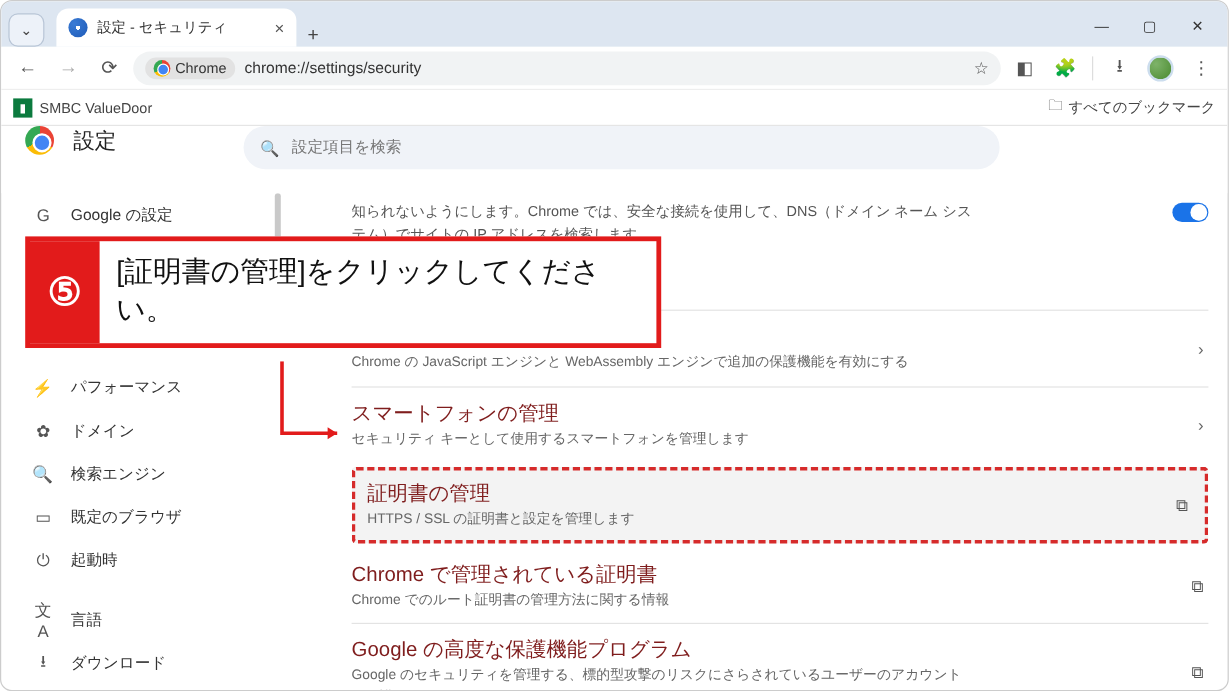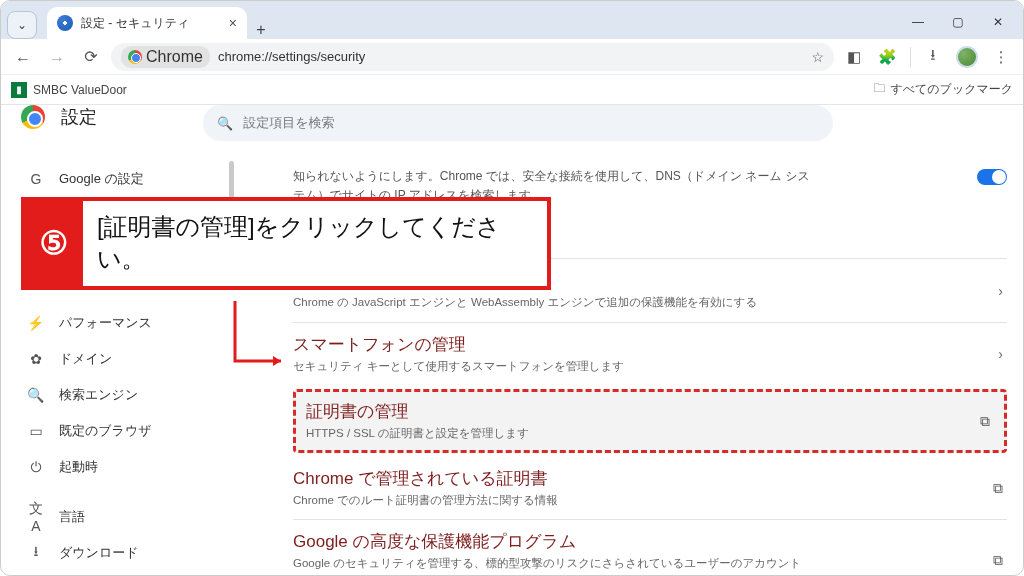--- a/index.html
+++ b/index.html
@@ -14,21 +14,21 @@
   .tab .close { margin-left:auto; font-size:14px; color:#555; cursor:pointer; }
   .new-tab { width:28px; text-align:center; font-size:16px; color:#444; cursor:pointer; }
   .win-ctrl { margin-left:auto; display:flex; gap:2px; align-items:center; height:100%; }
   .win-btn { width:38px; height:28px; display:flex; align-items:center; justify-content:center; font-size:12px; color:#333; cursor:pointer; }
 
   
   .toolbar { height: 36px; background:#fff; display:flex; align-items:center; padding: 0 8px; gap:6px; border-bottom: 1px solid #eee; }
   .nav-btn { width:28px; height:28px; display:flex; align-items:center; justify-content:center; color:#555; cursor:pointer; font-size:16px; border-radius:50%; }
   .nav-btn.disabled { color:#aaa; }
   .url-bar { flex:1; height:28px; background:#f1f3f4; border-radius: 14px; display:flex; align-items:center; padding:0 10px; gap:8px; font-size:13px; color:#333; }
-  .chrome-chip { display:flex; align-items:center; gap:4px; font-size:16px; background:#e2e2e2; padding:2px 7px; border-radius:10px; color:#333; }
+  .chrome-chip { display:flex; align-items:center; gap:4px; font-size:12px; background:#e2e2e2; padding:2px 7px; border-radius:10px; color:#333; }
   .chrome-logo-mini { width:14px; height:14px; border-radius:50%; background: conic-gradient(#ea4335 0 120deg,#fbbc05 120deg 240deg,#34a853 240deg 360deg); position:relative; }
   .chrome-logo-mini::after { content:""; position:absolute; left:3px; top:3px; width:8px; height:8px; border-radius:50%; background:#4285f4; border:1.5px solid #fff; }
   .url-star { margin-left:auto; color:#555; font-size:14px; }
   .tool-icon { width:28px; height:28px; display:flex; align-items:center; justify-content:center; color:#555; font-size:15px; cursor:pointer; }
   .avatar { width:22px; height:22px; border-radius:50%; background: radial-gradient(circle at 30% 30%, #7eb36a,#4a8a2f); border:2px solid #cde; }
 
   
   .bookmarks { height:30px; background:#fff; display:flex; align-items:center; padding:0 10px; gap:6px; font-size:12px; color:#444; border-bottom:1px solid #e5e5e5; }
   .bm-icon { width:16px; height:16px; background:#0b7a3e; display:flex; align-items:center; justify-content:center; color:#fff; font-size:10px; }
   .all-bm { margin-left:auto; display:flex; align-items:center; gap:5px; color:#444; cursor:pointer; }

